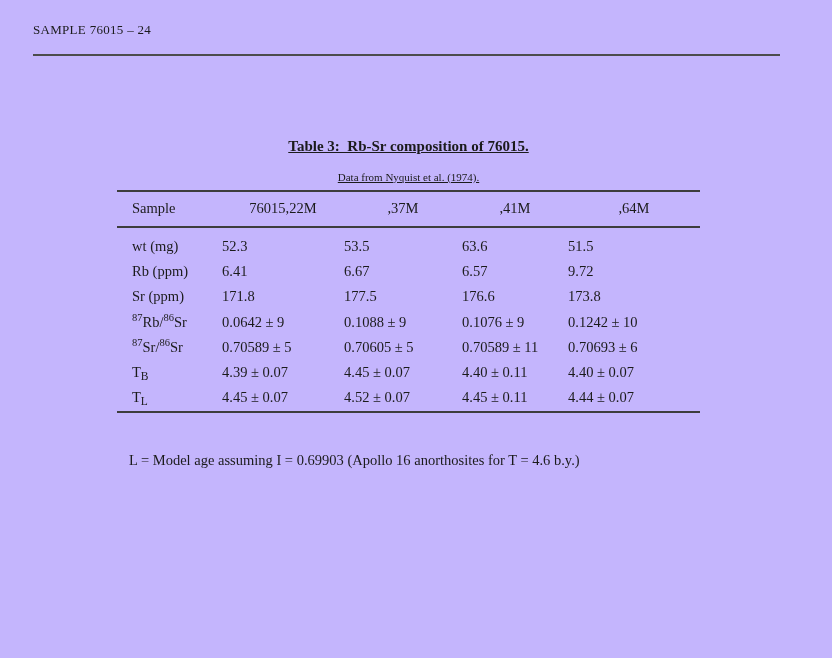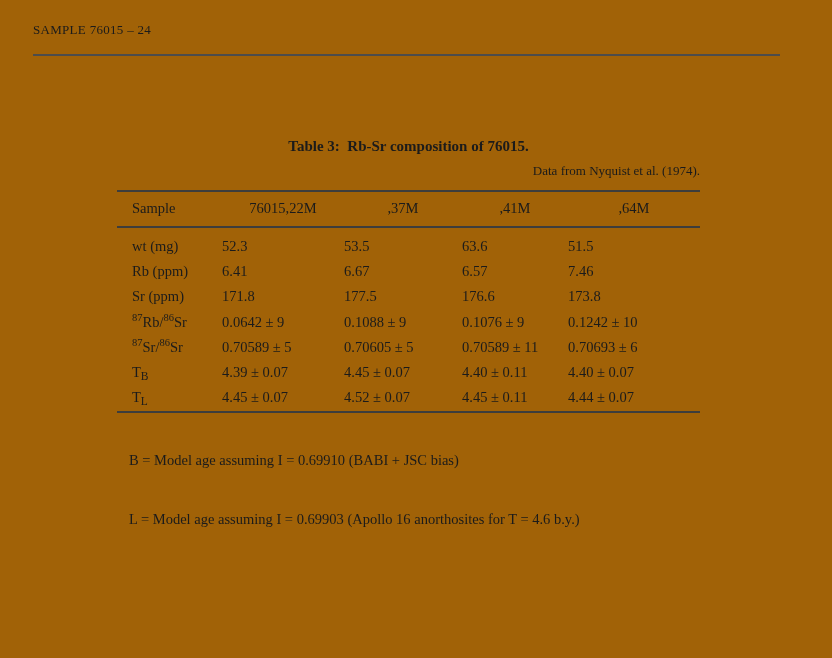--- a/index.html
+++ b/index.html
@@ -4,21 +4,21 @@
 <style>
   html, body {
     margin: 0;
     padding: 0;
     background: #ffffff;
   }
   .page {
     position: relative;
     width: 832px;
     height: 658px;
-    background: #a16207;
+    background: #c4b5fd;
     font-family: "Liberation Serif", "DejaVu Serif", serif;
     color: #1b1b1b;
     overflow: hidden;
   }
   .running-head {
     position: absolute;
     left: 33px;
     top: 22px;
     font-size: 13px;
     letter-spacing: 0.3px;
@@ -31,32 +31,32 @@
     width: 747px;
     height: 2px;
     background: #4c4c4c;
   }
   .caption {
     position: absolute;
     left: 117px;
     top: 137px;
     width: 583px;
     text-align: center;
+    text-decoration: underline;
   }
   .caption-title {
     font-weight: bold;
     font-size: 15px;
     line-height: 18px;
     white-space: pre;
   }
   .caption-sub {
-    font-size: 13px;
+    font-size: 11px;
     line-height: 18px;
-    margin-top: 7px;
-    text-align: right;
+    margin-top: 13px;
   }
   table.data {
     position: absolute;
     left: 117px;
     top: 190px;
     width: 583px;
     border-collapse: collapse;
     table-layout: fixed;
     font-size: 14.5px;
     border-top: 2.5px solid #3d3d3d;
@@ -143,21 +143,21 @@
           <td class="num">52.3</td>
           <td class="num">53.5</td>
           <td class="num">63.6</td>
           <td class="num">51.5</td>
         </tr>
         <tr>
           <td class="lbl">Rb (ppm)</td>
           <td class="num">6.41</td>
           <td class="num">6.67</td>
           <td class="num">6.57</td>
-          <td class="num">7.46</td>
+          <td class="num">9.72</td>
         </tr>
         <tr>
           <td class="lbl">Sr (ppm)</td>
           <td class="num">171.8</td>
           <td class="num">177.5</td>
           <td class="num">176.6</td>
           <td class="num">173.8</td>
         </tr>
         <tr>
           <td class="lbl"><sup>87</sup>Rb/<sup>86</sup>Sr</td>
@@ -184,17 +184,16 @@
           <td class="lbl">T<sub>L</sub></td>
           <td class="num">4.45 ± 0.07</td>
           <td class="num">4.52 ± 0.07</td>
           <td class="num">4.45 ± 0.11</td>
           <td class="num">4.44 ± 0.07</td>
         </tr>
       </tbody>
   </table>
 
   <div class="footnotes">
-    <div>B = Model age assuming I = 0.69910 (BABI + JSC bias)</div>
     <div>L = Model age assuming I = 0.69903 (Apollo 16 anorthosites for T = 4.6 b.y.)</div>
   </div>
 
 </div>
 
 </body></html>

